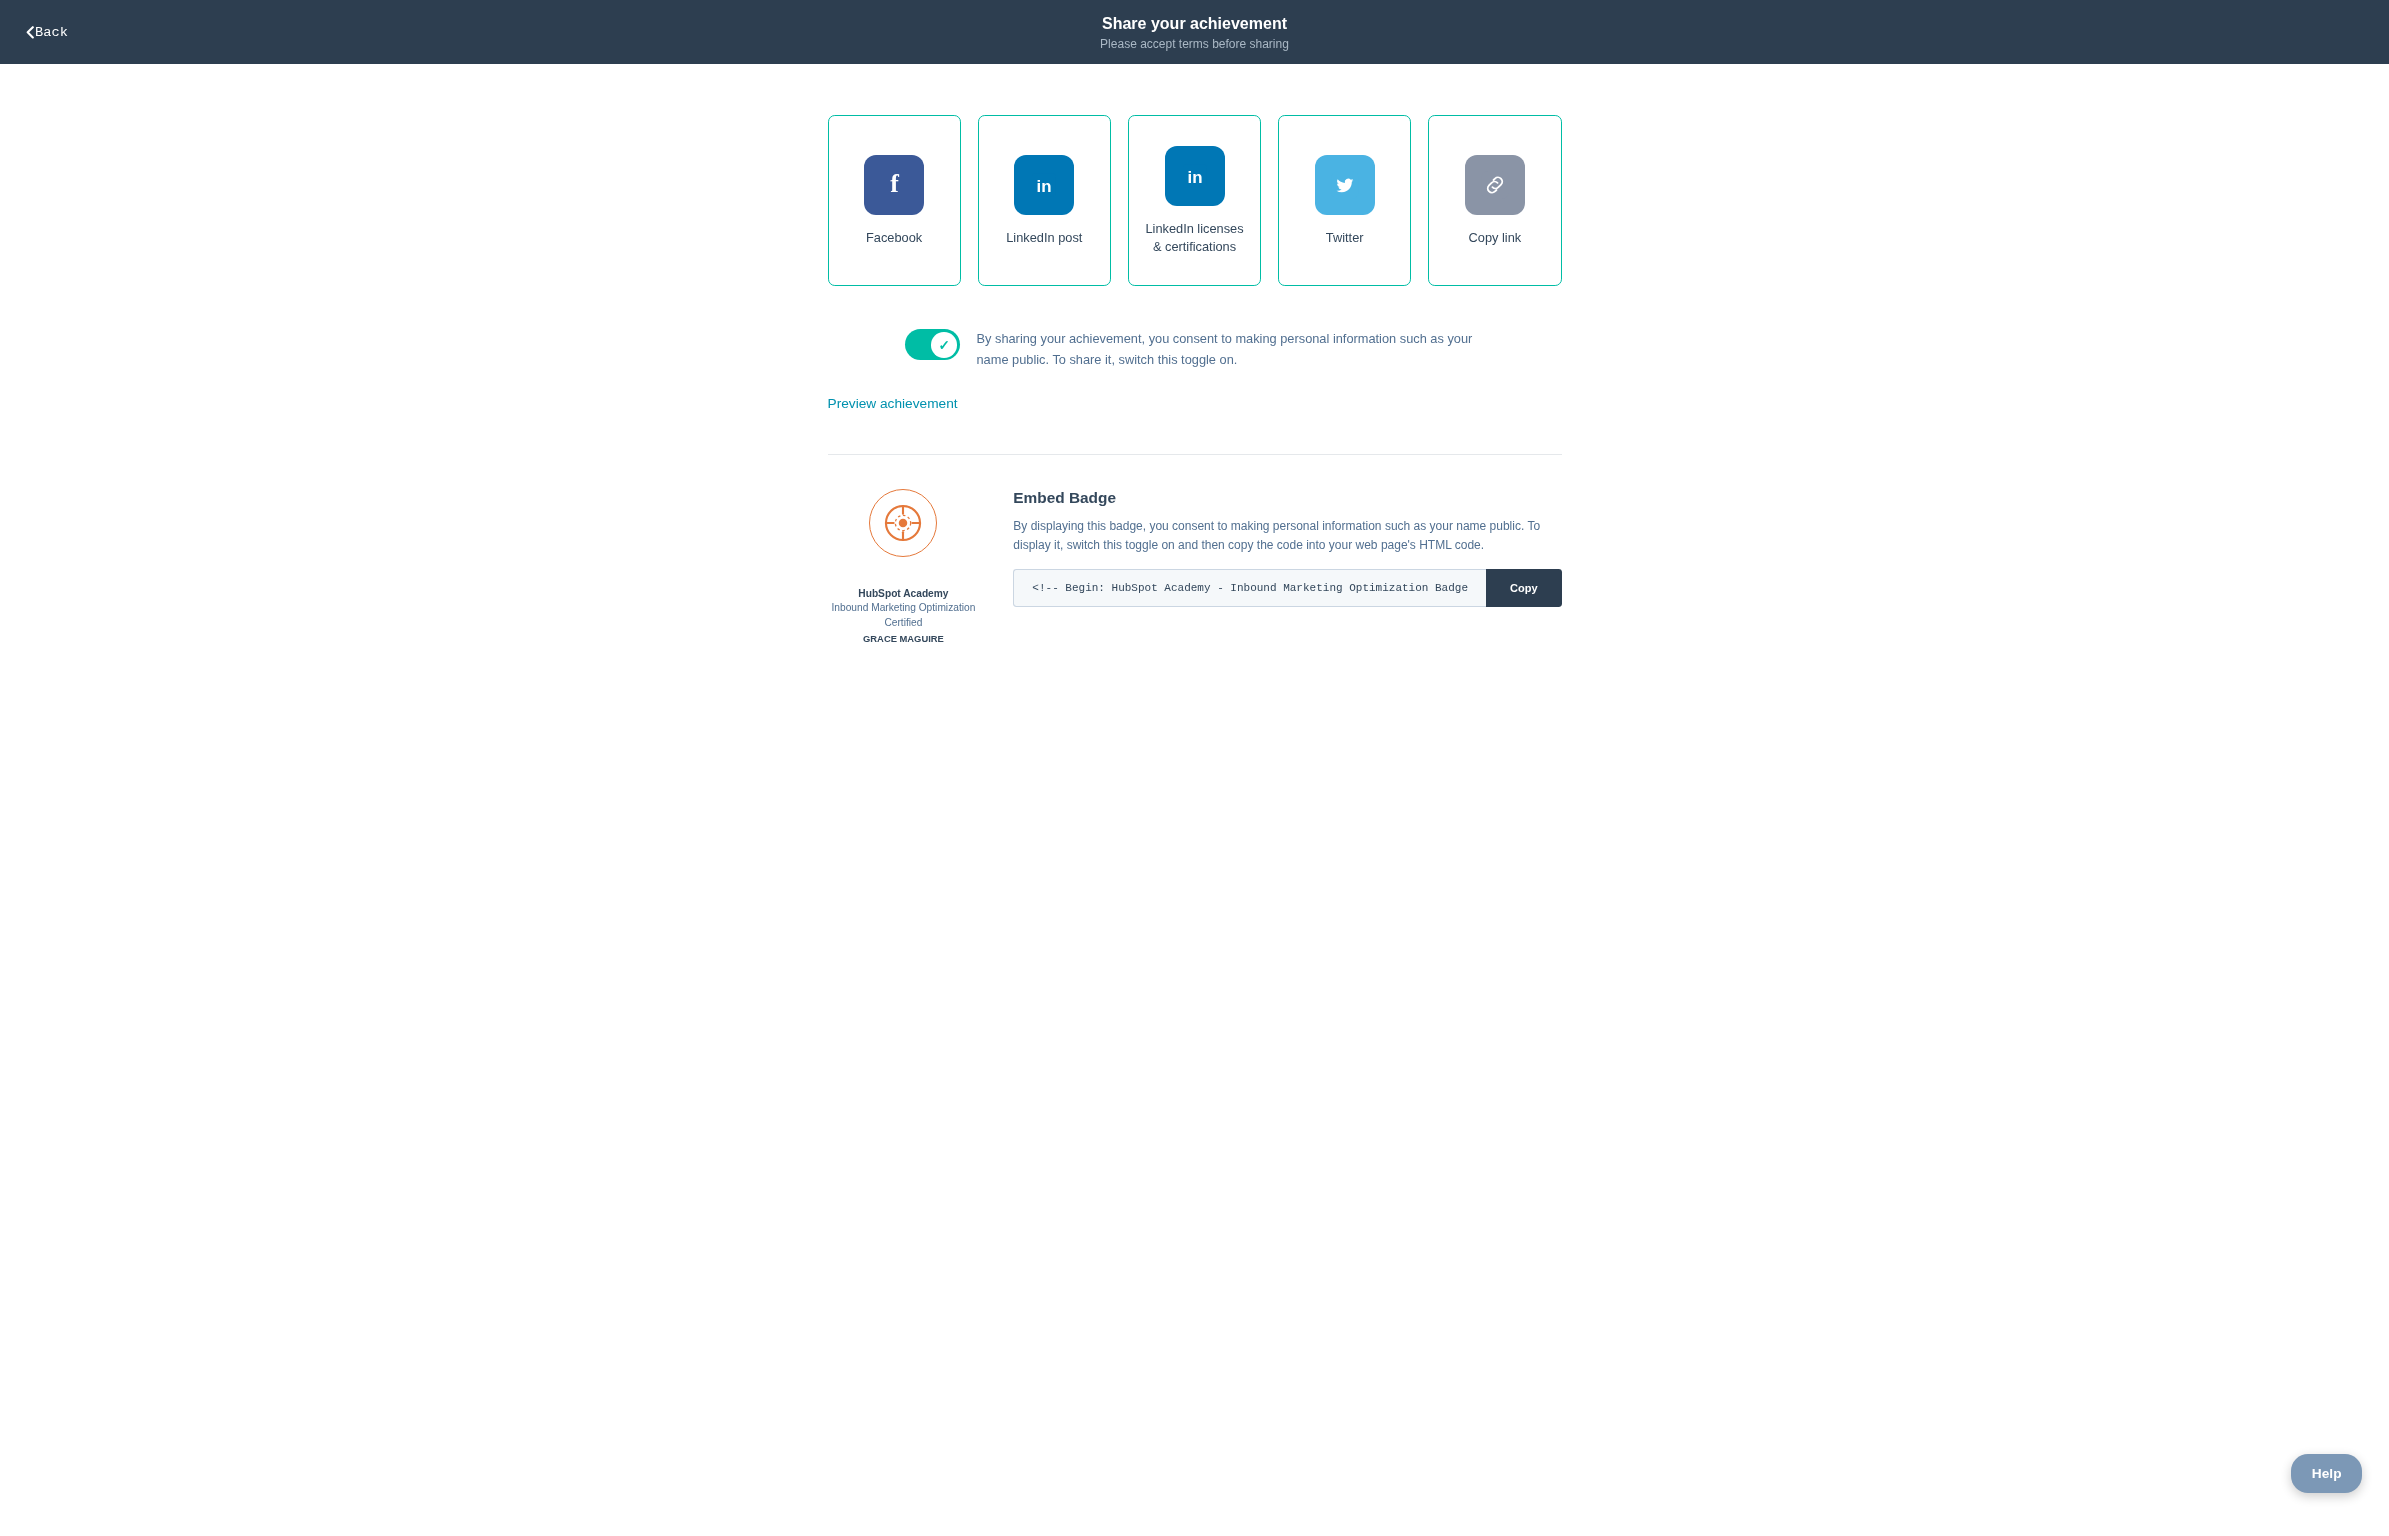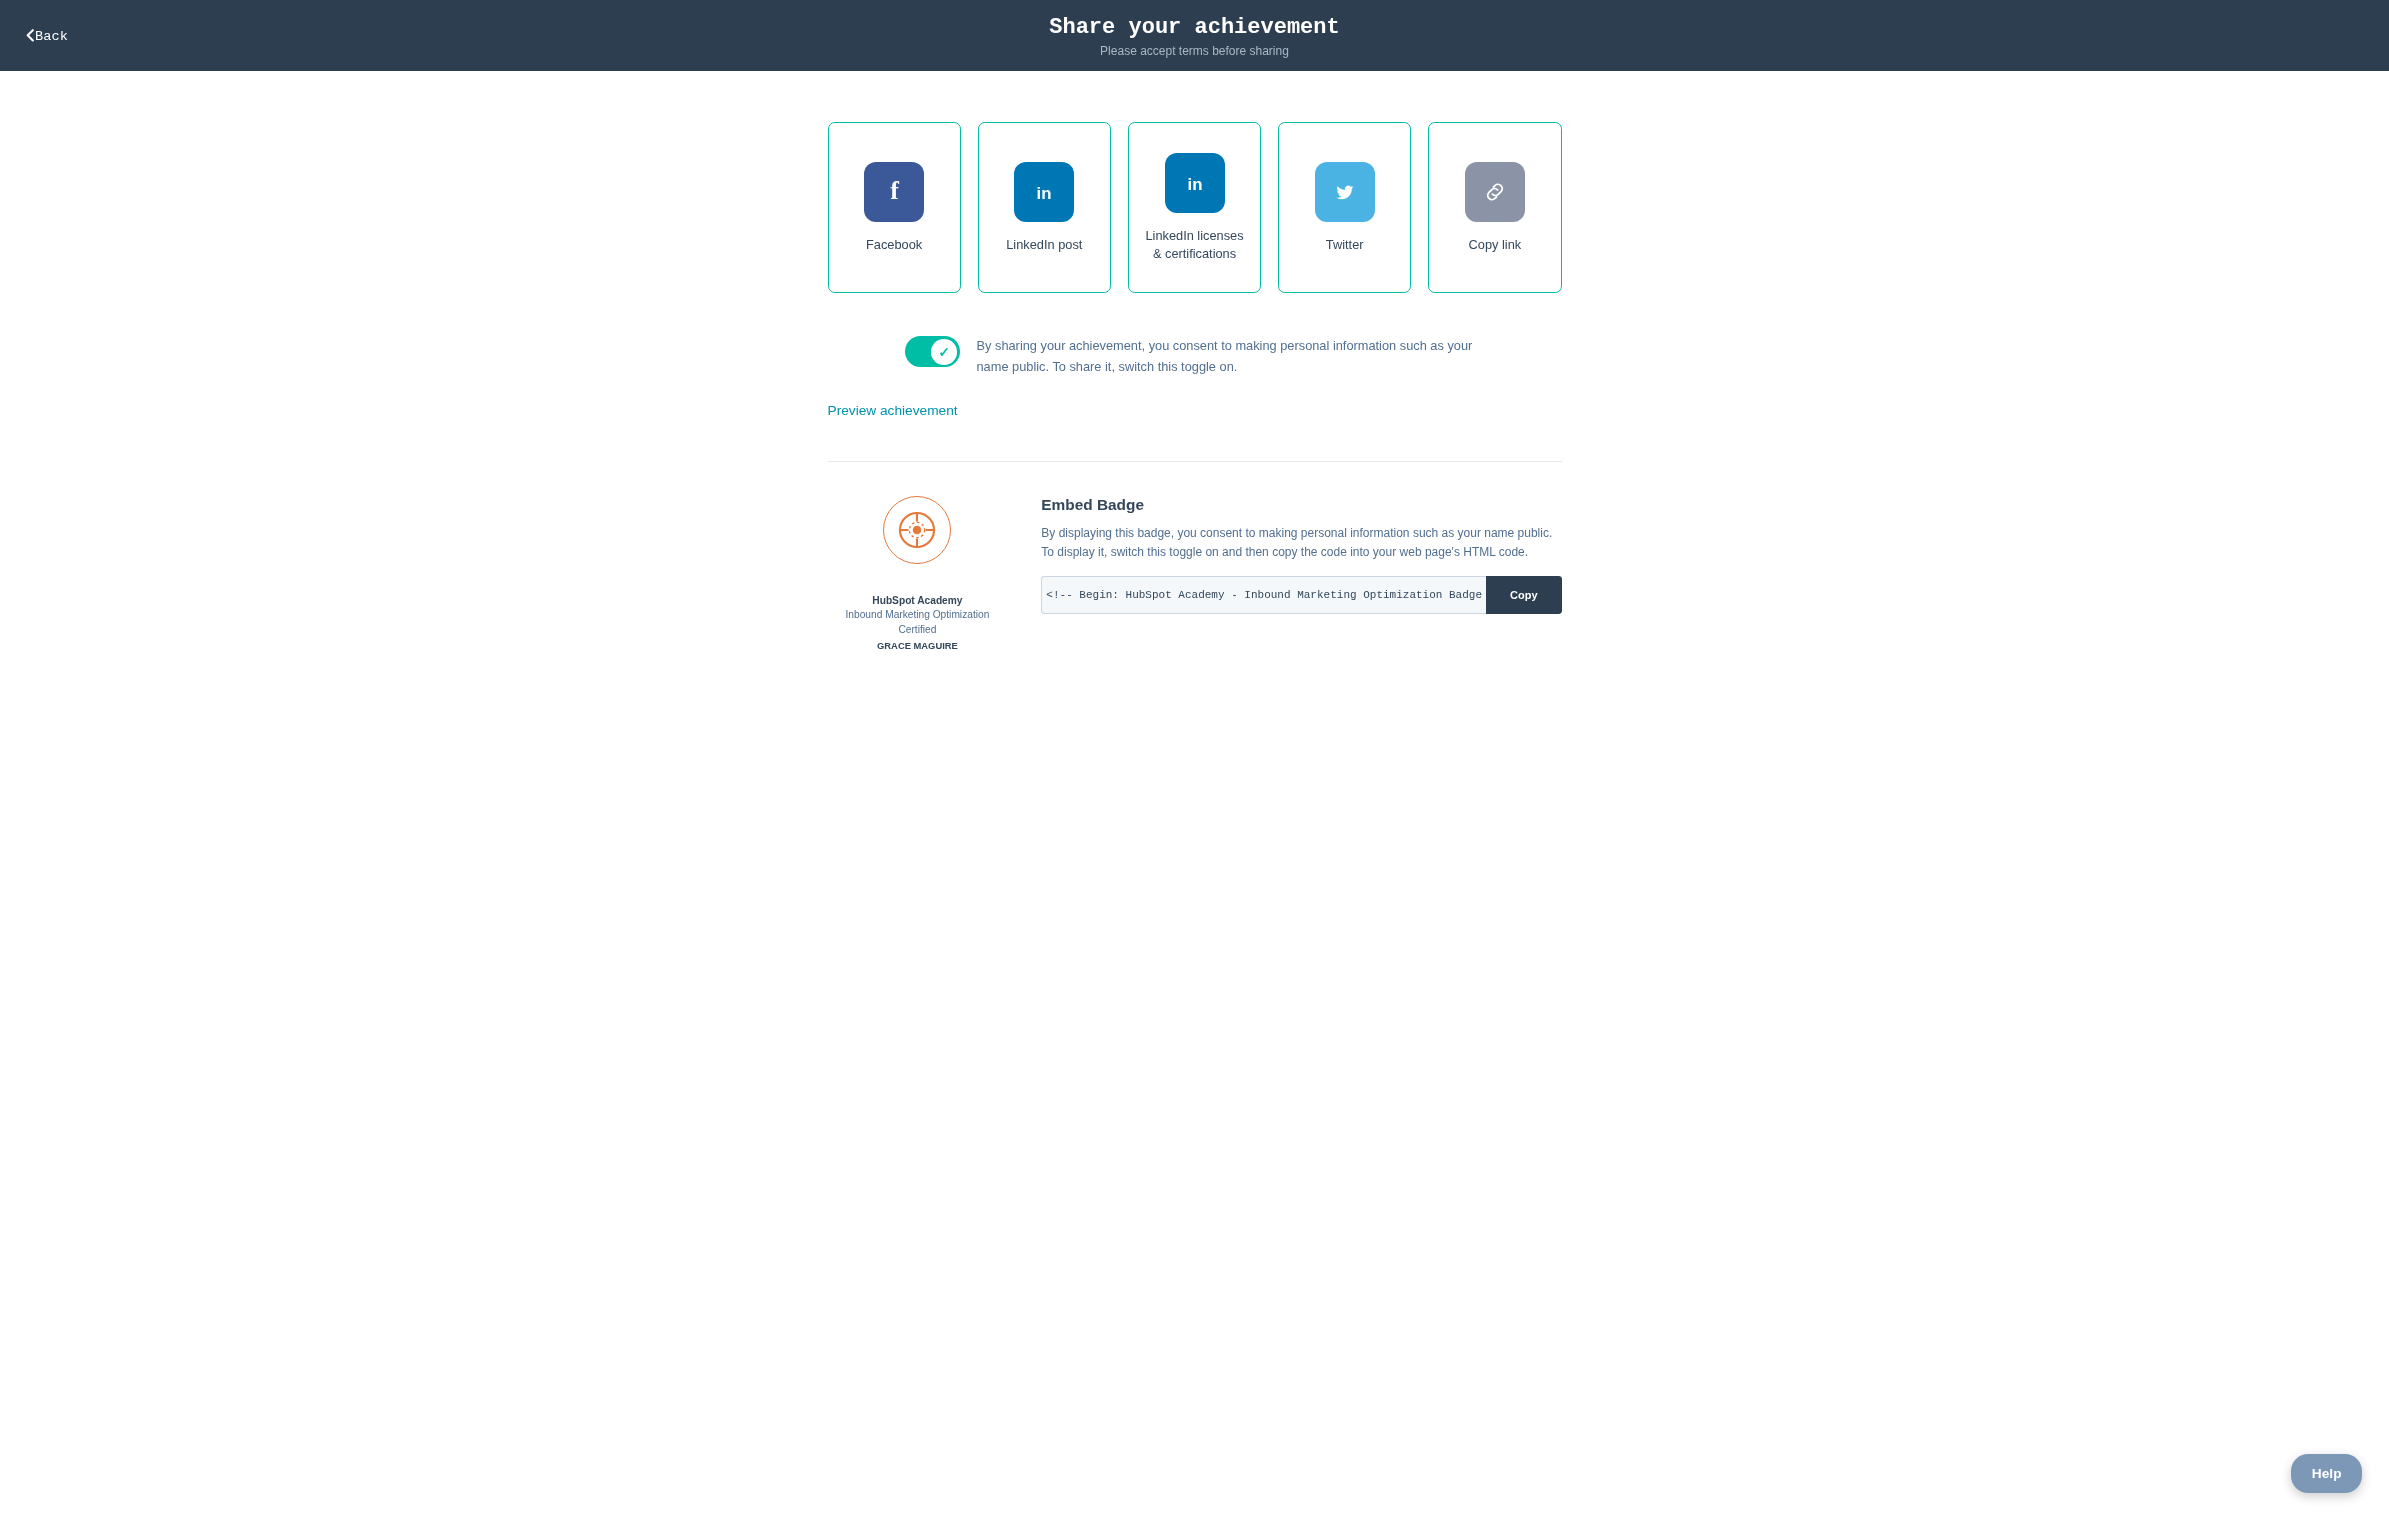--- a/index.html
+++ b/index.html
@@ -12,24 +12,23 @@
 
     
     .header {
       background: #2d3e50;
       color: #fff;
       text-align: center;
       padding: 15.4px 17px 13.7px;
       position: relative;
     }
     .header-title {
-      font-size: 22px;
+      font-size: 16px;
       font-weight: 600;
       color: #fff;
-      font-family: Liberation Mono, monospace;
     }
     .header-subtitle {
       font-size: 12px;
       color: #aab8c5;
       margin-top: 3.4px;
     }
     .back-btn {
       position: absolute;
       left: 25.6px;
       top: 50%;
@@ -220,21 +219,21 @@
     }
     .embed-code-input {
       flex: 1;
       font-family: "Courier New", monospace;
       font-size: 11px;
       color: #33475b;
       background: #f5f8fa;
       border: 0.9px solid #cbd6e2;
       border-right: none;
       border-radius: 3.4px 0 0 3.4px;
-      padding: 12px 4px;
+      padding: 12px 18px;
       white-space: nowrap;
       overflow: hidden;
       text-overflow: ellipsis;
     }
     .copy-btn {
       background: #2d3e50;
       color: #fff;
       border: none;
       border-radius: 0 3.4px 3.4px 0;
       padding: 12px 24px;

